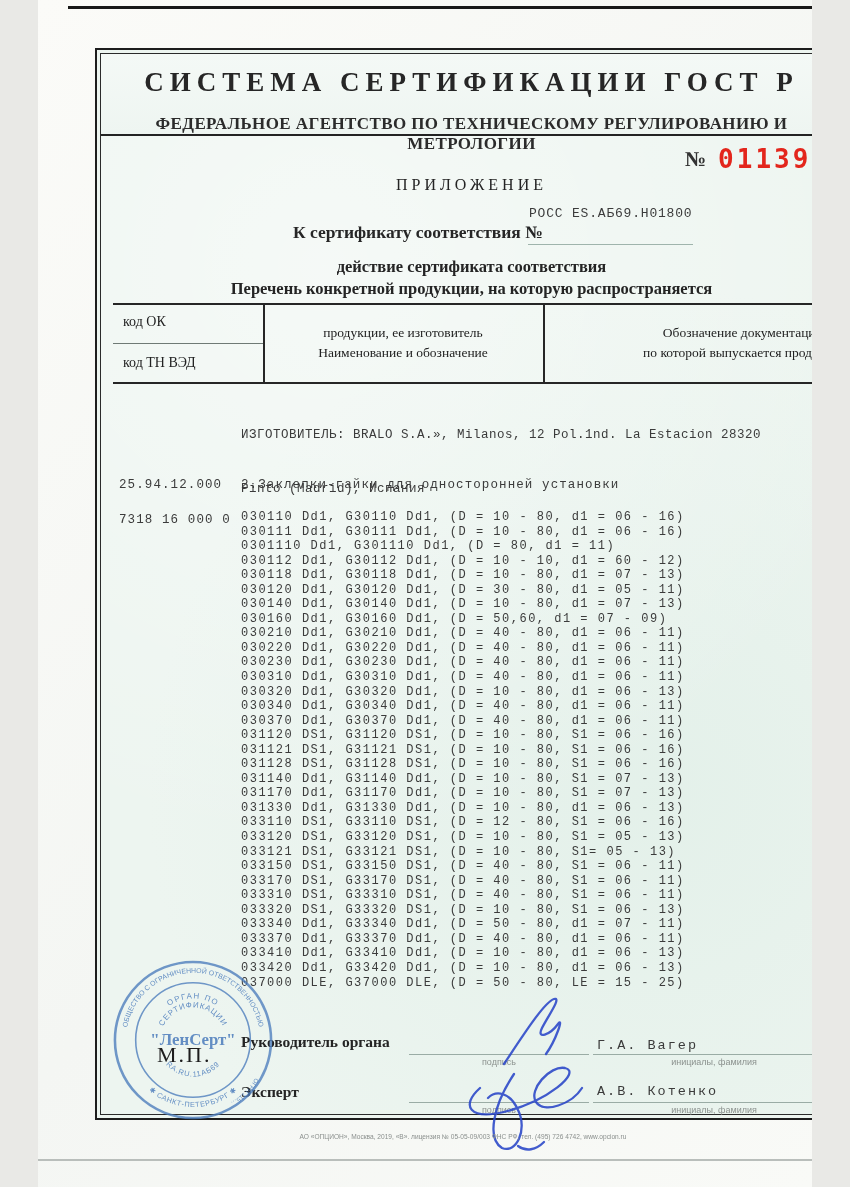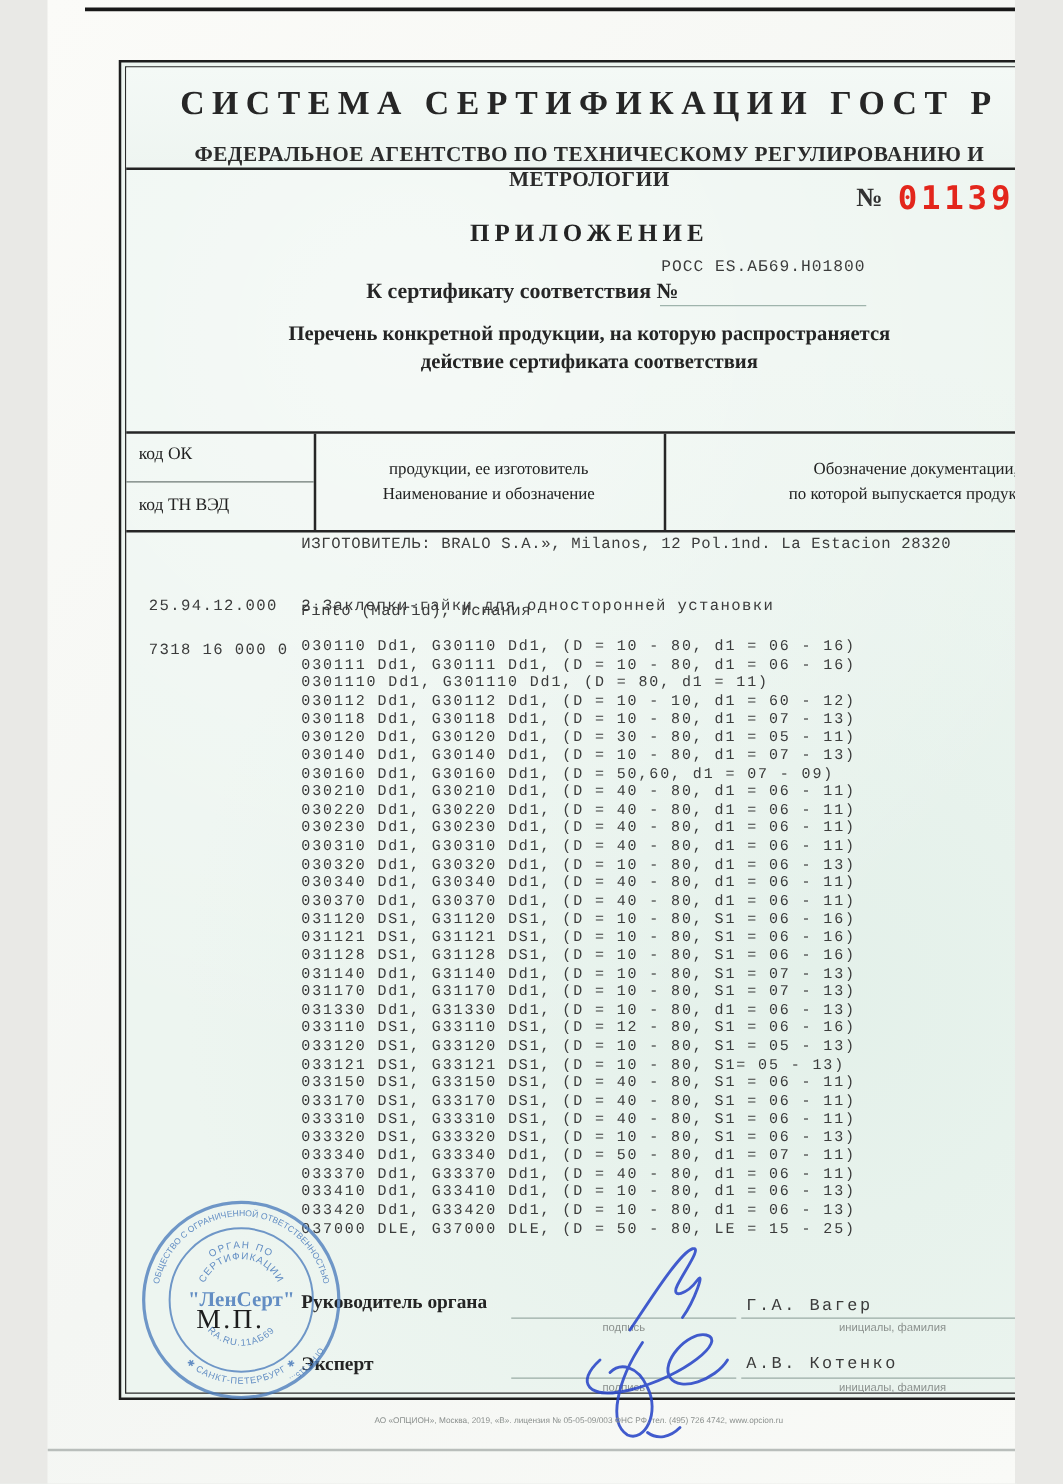--- a/index.html
+++ b/index.html
@@ -37,36 +37,36 @@
 
   
   .form-number{position:absolute;left:552px;top:90px;white-space:nowrap;margin-left:32px;}
   .form-number .nsign{font-size:21px;font-weight:700;color:#333;vertical-align:2px;}
   .form-number .digits{
     font-family:"DejaVu Sans Mono","Liberation Mono",monospace;
     font-size:26px;font-weight:600;letter-spacing:3px;color:#e3261c;margin-left:8px;
   }
 
   .appendix-title{position:absolute;left:0;right:0;top:122px;text-align:center;
-    font-size:20px;font-weight:700;letter-spacing:4px;color:#242424;}
+    font-size:16px;font-weight:400;letter-spacing:4px;color:#242424;}
 
   .cert-ref-value{
     position:absolute;left:428px;top:152px;
     font-family:"Liberation Mono","DejaVu Sans Mono",monospace;
     font-size:13px;letter-spacing:.8px;color:#45504b;white-space:nowrap;
   }
   .cert-ref-label{position:absolute;left:192px;top:168px;font-size:17.5px;font-weight:700;color:#262626;}
   .cert-ref-underline{position:absolute;left:427px;top:190px;width:165px;height:1px;background:#9fb4ac;}
 
   .list-subtitle{position:absolute;left:0;right:0;top:202px;text-align:center;
     font-size:16.5px;font-weight:700;line-height:22px;color:#242424;}
 
   
-  .spec-table{position:absolute;left:0;right:0;top:249px;height:81px;
-    border-top:2px solid #262626;border-bottom:2px solid #262626;box-sizing:border-box;margin-top:42px;}
+  .spec-table{position:absolute;left:12px;right:0;top:249px;height:81px;
+    border-top:2px solid #262626;border-bottom:2px solid #262626;box-sizing:border-box;}
   .vline{position:absolute;top:0;bottom:0;width:2px;background:#262626;}
   .vline.c1{left:150px;} .vline.c2{left:430px;}
   .hdiv{position:absolute;left:0;top:38px;width:150px;height:1px;background:#6f7a75;}
   .cell-label{position:absolute;font-size:14px;color:#222;}
   .cell-ok{left:10px;top:9px;} .cell-tnved{left:10px;top:50px;}
   .cell-center{position:absolute;top:18px;text-align:center;font-size:13.5px;line-height:20px;color:#222;}
   .cell-col2{left:150px;width:280px;} .cell-col3{left:430px;width:315px;padding-left:44px;}
 
   
   .mono{font-family:"Liberation Mono","DejaVu Sans Mono",monospace;color:#3b3b3b;}
@@ -129,22 +129,22 @@
         <span class="digits">0113972</span>
       </div>
 
       <div class="appendix-title">ПРИЛОЖЕНИЕ</div>
 
       <div class="cert-ref-value mono">РОСС ES.АБ69.Н01800</div>
       <div class="cert-ref-label">К сертификату соответствия №</div>
       <div class="cert-ref-underline"></div>
 
       <div class="list-subtitle">
+        <div>действие сертификата соответствия</div>
         <div>Перечень конкретной продукции,  на которую распространяется</div>
-        <div>действие сертификата соответствия</div>
       </div>
 
       <div class="spec-table">
         <div class="vline c1"></div>
         <div class="vline c2"></div>
         <div class="hdiv"></div>
         <div class="cell-label cell-ok">код ОК</div>
         <div class="cell-label cell-tnved">код ТН ВЭД</div>
         <div class="cell-center cell-col2">
           <div>продукции, ее изготовитель</div>

